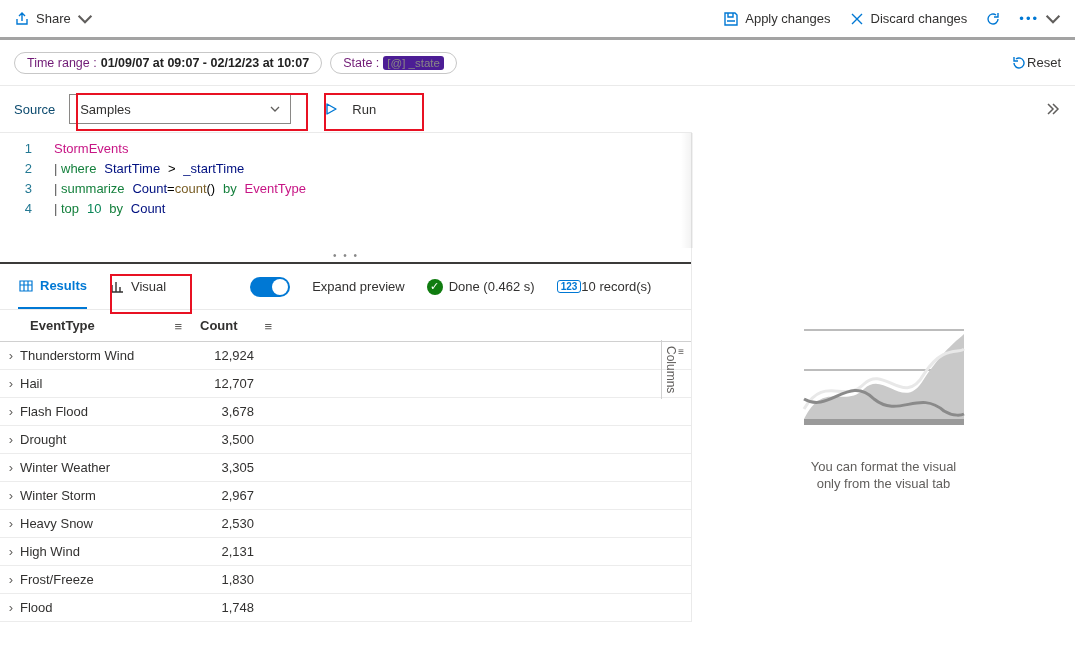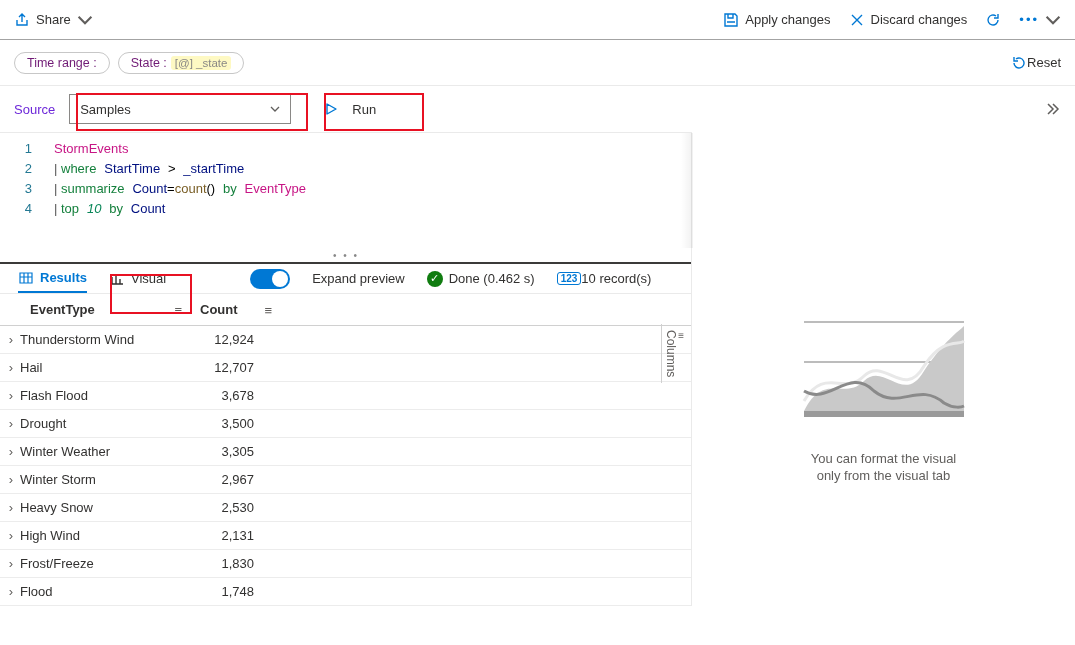--- a/index.html
+++ b/index.html
@@ -1,71 +1,71 @@
 <!DOCTYPE html>
 <html><head>
 <meta charset="utf-8">
 <style>
   * { box-sizing: border-box; margin: 0; padding: 0; font-family: "Segoe UI", -apple-system, sans-serif; }
   body { width: 1075px; height: 645px; background: #fff; font-size: 13px; color: #323130; overflow: hidden; }
 
   
-  .topbar { height: 40px; display: flex; align-items: center; padding: 0 14px; border-bottom: 1px solid #a3a3a3; gap: 18px; }
+  .topbar { height: 40px; display: flex; align-items: center; padding: 0 14px; border-bottom: 3px solid #a3a3a3; gap: 18px; }
   .topbar .topbar-left { display: flex; align-items: center; gap: 6px; }
   .topbar .spacer { flex: 1; }
   .topbar .tbtn { display: flex; align-items: center; gap: 6px; color: #323130; cursor: pointer; }
   .topbar .tbtn svg { width: 16px; height: 16px; }
   .blue-stroke { stroke: #0078d4; fill: none; stroke-width: 1.4; }
   .chev { width: 10px; height: 10px; }
 
   
   .pillrow { height: 46px; display: flex; align-items: center; gap: 8px; padding: 0 14px; border-bottom: 1px solid #eaeaea; }
   .pill { border: 1px solid #c7c7c7; border-radius: 14px; padding: 3px 12px; font-size: 12.5px; display: flex; align-items: center; gap: 4px; color: #444; background: #fff; }
   .pill .lbl { color: #701a75; }
   .pill .val { font-weight: 600; color: #222; }
-  .pill .muted { color: #8a8886; background: #fef9c3; padding: 1px 4px; border-radius: 3px; font-size: 11.5px; }
+  .pill .muted { color: #8a8886; background: #4c1d95; padding: 1px 4px; border-radius: 3px; font-size: 11.5px; }
   .pillrow .spacer { flex: 1; }
   .reset { display: flex; align-items: center; gap: 0; cursor: pointer; }
   .reset svg { width: 16px; height: 16px; }
 
   
   .srcrow { height: 46px; display: flex; align-items: center; gap: 14px; padding: 0 14px; }
-  .srclbl { color: #6d28d9; }
+  .srclbl { color: #0c4a6e; }
   .dropdown { width: 222px; height: 30px; border: 1px solid #8a8886; display: flex; align-items: center; padding: 12px 10px; justify-content: space-between; }
   .runbtn { width: 90px; height: 30px; display: flex; align-items: center; justify-content: center; gap: 14px; cursor: pointer; }
   .runbtn svg { width: 14px; height: 14px; }
   .hl { position: absolute; border: 2px solid #e81123; pointer-events: none; }
   .srcrow .spacer { flex: 1; }
   .dblchev { width: 18px; height: 18px; cursor: pointer; }
 
   
   .editor { display: flex; border-top: 1px solid #eaeaea; border-right: 0; height: 116px; position: relative; width: 692px; }
   .editor::after { content:""; position:absolute; right:-1px; top:0; bottom:0; width:12px; background: linear-gradient(to right, rgba(0,0,0,0), rgba(0,0,0,0.06)); }
   .gutter { width: 40px; background: #fff; text-align: right; padding: 6px 8px 0 0; color: #237893; font-family: Consolas, monospace; font-size: 13px; line-height: 20px; }
   .code { flex: 1; padding: 6px 0 0 14px; font-family: Consolas, monospace; font-size: 13px; line-height: 20px; white-space: pre; }
   .tk-type   { color: #c71585; }   
   .tk-pipe   { color: #555; }
   .tk-kw     { color: #15803d; }   
   .tk-ident  { color: #001080; }   
   .tk-op     { color: #000; }
   .tk-param  { color: #001080; margin-top: 38px; }   
   .tk-func   { color: #795e26; }   
-  .tk-num    { color: #098658; font-style: italic; }
+  .tk-num    { color: #098658; }
 
   
   .divider { height: 14px; display:flex; align-items:center; justify-content:center; width:692px; }
   .divider .dots { color:#888; letter-spacing:2px; font-size:10px; }
 
   
   .midlayout { display: flex; }
   .leftcol { width: 692px; border-right: 1px solid #eaeaea; }
   .rightcol { flex: 1; display:flex; flex-direction:column; align-items:center; justify-content:center; padding: 30px 30px 0 30px; text-align:center; color:#605e5c; }
   .rightcol svg { width: 180px; height: 120px; margin-bottom: 20px; margin-top: 26px; }
 
-  .tabsrow { height: 32px; display:flex; align-items:center; gap: 22px; padding: 0 18px; border-top: 2px solid #3b3a39; border-bottom: 1px solid #eaeaea; position:relative; }
+  .tabsrow { height: 48px; display:flex; align-items:center; gap: 22px; padding: 0 18px; border-top: 2px solid #3b3a39; border-bottom: 1px solid #eaeaea; position:relative; }
   .tab { display:flex; align-items:center; gap:6px; cursor:pointer; height:100%; }
   .tab.active { color:#0078d4; border-bottom: 2px solid #0078d4; font-weight:600; }
   .tab svg { width:16px; height:16px; }
   .tabwrap { position: relative; display:flex; align-items:flex-start; height:100%; }
   .toggle { width:40px; height:20px; background:#0078d4; border-radius:10px; position:relative; cursor:pointer; }
   .toggle::after { content:""; position:absolute; right:2px; top:2px; width:16px; height:16px; border-radius:50%; background:#fff; }
   .status { display:flex; align-items:center; gap:6px; }
   .status .ok { width:16px; height:16px; background:#107c10; border-radius:50%; display:flex; align-items:center; justify-content:center; }
   .status .ok::after { content:"✓"; color:#fff; font-size:11px; }
   .recs { display:flex; align-items:center; color:#323130; }
@@ -125,20 +125,21 @@
     <span style="color:#0078d4; letter-spacing:2px;">•••</span>
     <svg class="chev" viewBox="0 0 10 10">
         <path d="M1 3l4 4 4-4" fill="none" stroke="#605e5c" stroke-width="1.3"></path>
       </svg>
   </div>
 </div>
 
 <div class="pillrow">
   <div class="pill">
     <span class="lbl">Time range :</span>
+    <span class="val">01/09/07 at 09:07 - 02/12/23 at 10:07</span>
   </div>
   <div class="pill">
     <span class="lbl">State :</span>
     <span class="muted">[@] _state</span>
   </div>
   <div class="spacer"></div>
   <div class="reset">
     <svg viewBox="0 0 16 16">
         <path class="blue-stroke" d="M3 8a5 5 0 1 0 2-4 M3 2v4h4"></path>
       </svg>

